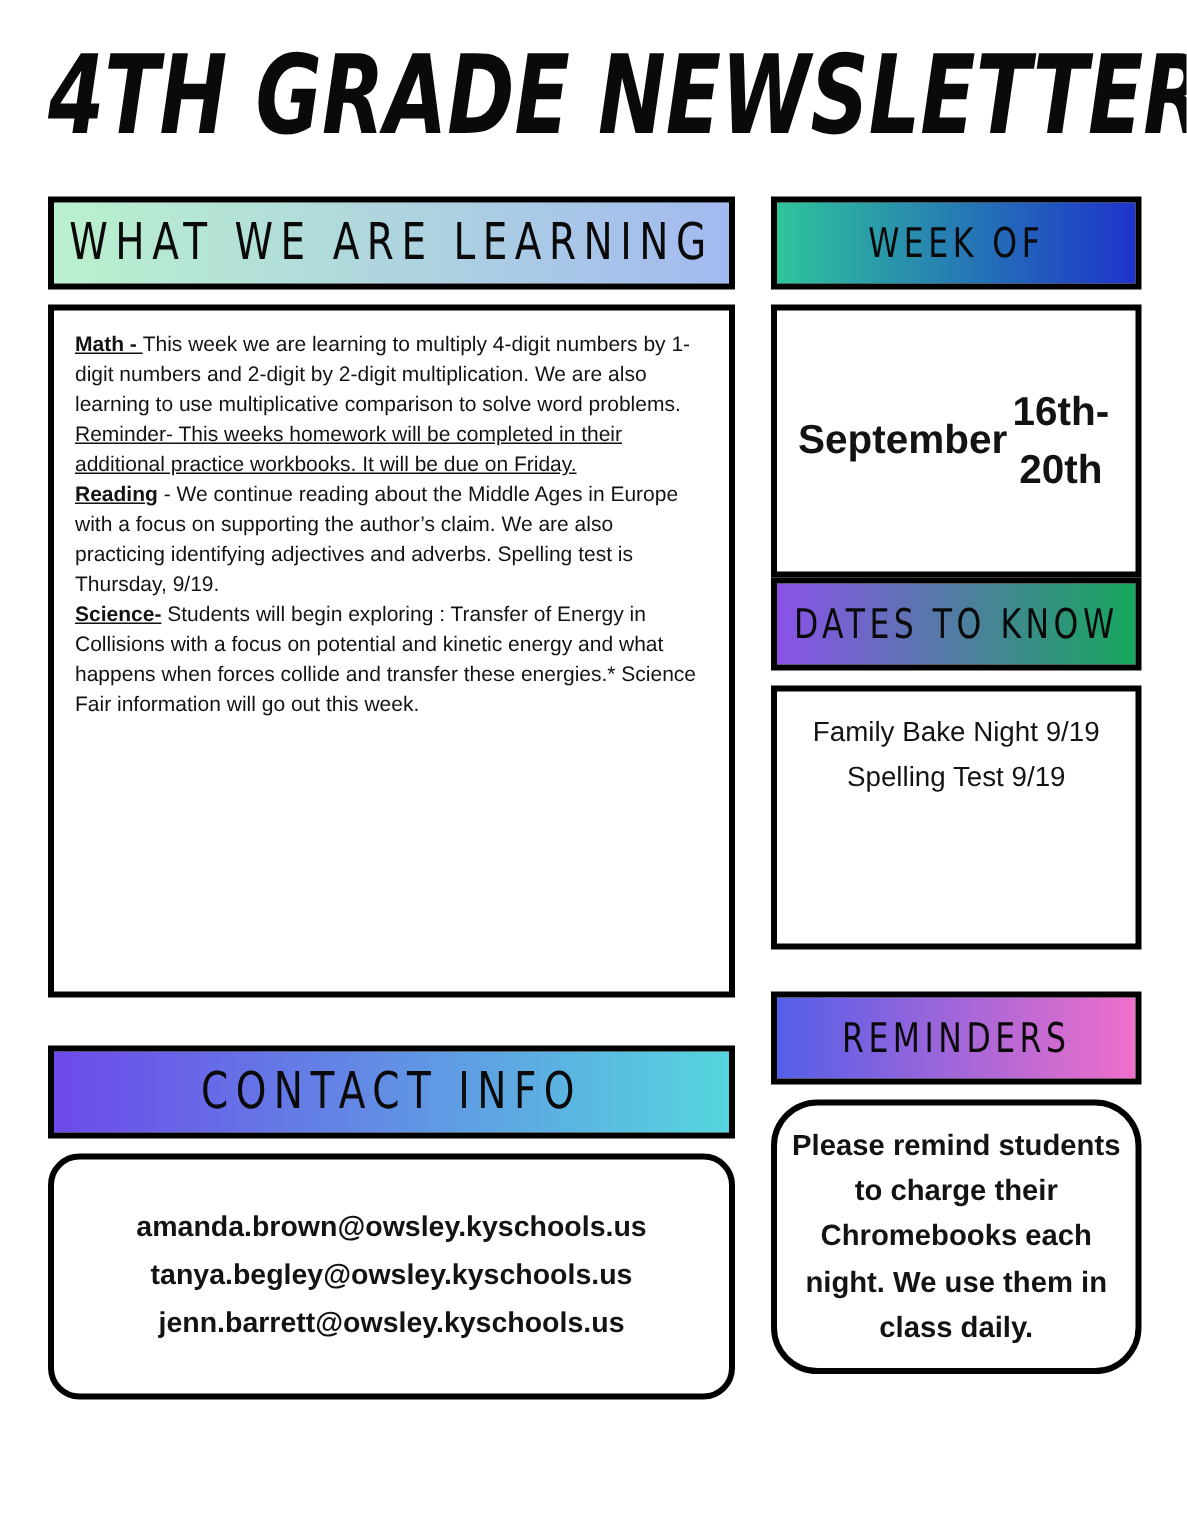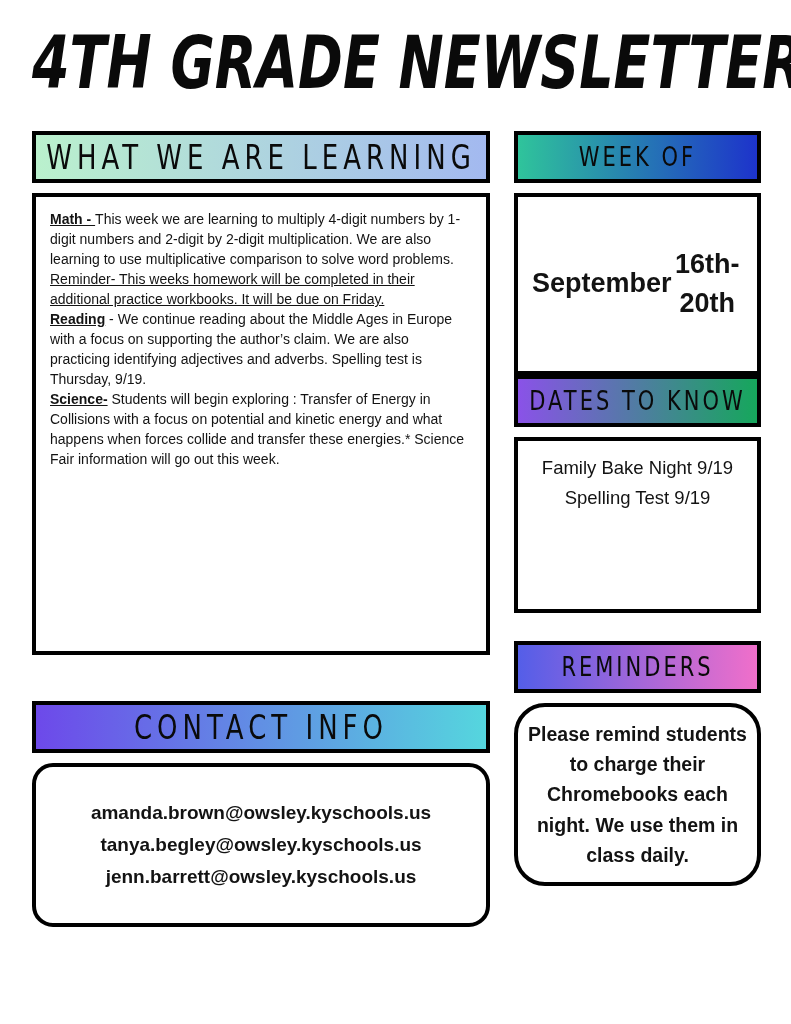--- a/index.html
+++ b/index.html
@@ -26,21 +26,21 @@
     transform: scaleY(1.35);
     transform-origin: center;
     color: #0a0a0a;
   }
   .columns { display: flex; gap: 24px; align-items: flex-start; }
   .col-left  { flex: 0 0 458px; }
   .col-right { flex: 1 1 auto; }
 
   .header-bar {
     border: 4px solid #000;
-    height: 52px;
+    height: 62px;
     display: flex;
     align-items: center;
     justify-content: center;
     margin-bottom: 10px;
     background: #cccccc;
   }
   .header-text {
     font-family: "DejaVu Sans", sans-serif;
     font-weight: 400;
     font-size: 26px;
@@ -59,21 +59,21 @@
 
   .learning-box {
     min-height: 462px;
     font-size: 14px;
     line-height: 1.43;
   }
   .para { margin: 0; }
   .lbl { font-weight: bold; }
   .u { text-decoration: underline; }
 
-  .contact-section { margin-top: 46px; }
+  .contact-section { margin-top: 32px; }
   .contact-box {
     min-height: 164px;
     display: flex;
     flex-direction: column;
     align-items: center;
     justify-content: center;
     font-weight: bold;
     font-size: 19px;
     line-height: 1.7;
     text-align: center;

